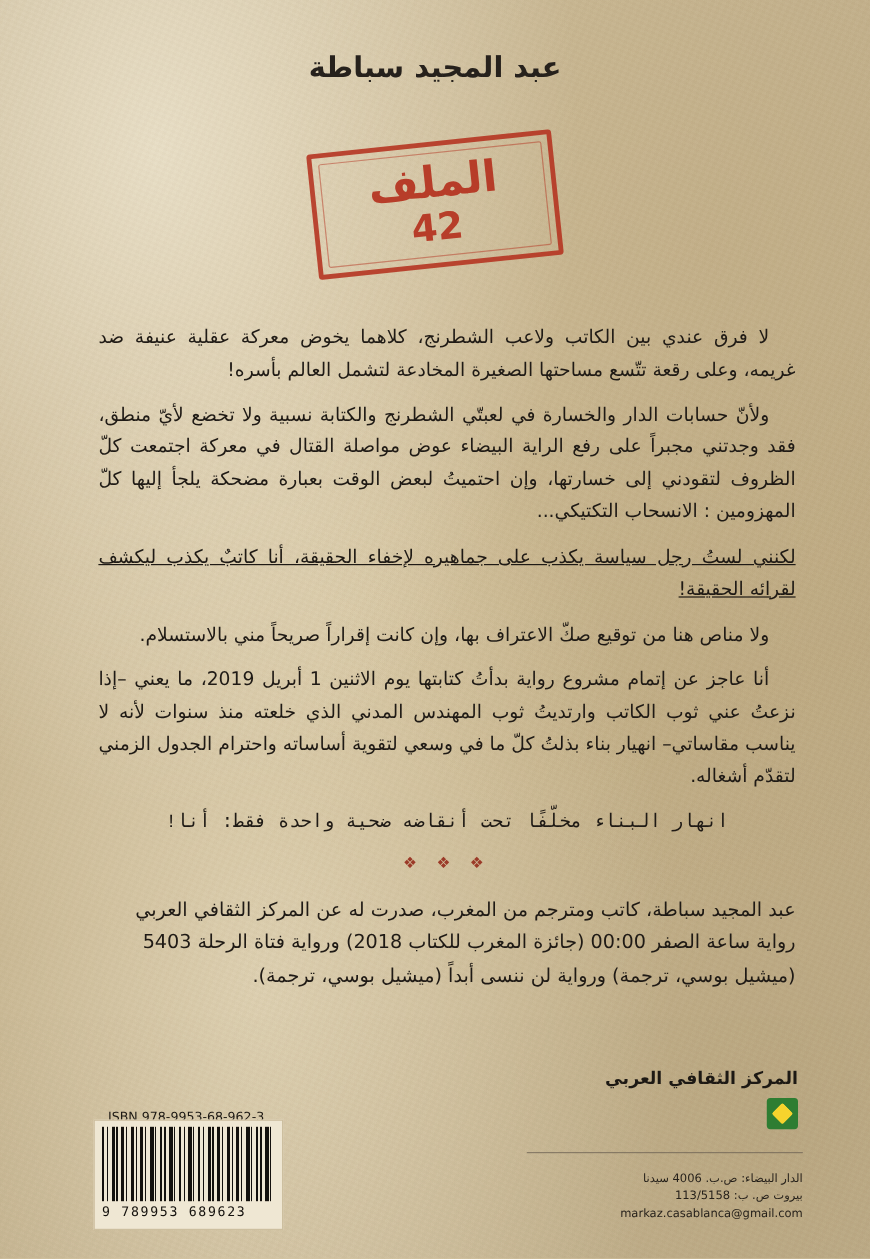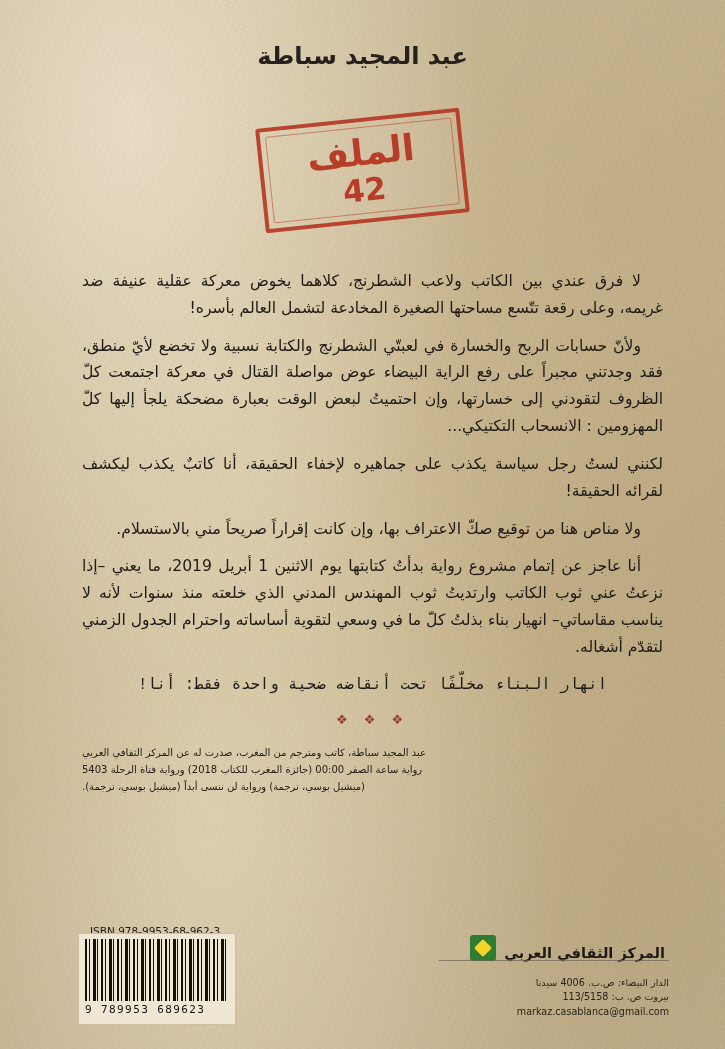--- a/index.html
+++ b/index.html
@@ -109,35 +109,35 @@
     line-height: 1.72;
     text-align: justify;
     text-justify: inter-word;
     font-family: "DejaVu Sans", sans-serif;
     margin-left: 20px;
   }
   .blurb p {
     margin: 0 0 11px 0;
     text-indent: 22px;
   }
-  .blurb p.noindent { text-indent: 0; }
+  .blurb p.noindent { text-indent: 0; text-decoration: underline; }
   .blurb p.center { text-align: center; text-indent: 0; font-family: Liberation Mono, monospace; }
 
   .divider {
     text-align: center;
     color: #9b3a28;
     font-size: 13px;
     letter-spacing: 6px;
     margin: 10px 0 12px 0;
   }
 
   .bio {
-    font-size: 10px;
+    font-size: 16px;
     line-height: 1.72;
-    text-align: left;
+    text-align: right;
   }
 
   
   .footer {
     position: absolute;
     left: 0; right: 0;
     bottom: 0;
     height: 152px;
   }
   .isbn-label {
@@ -182,24 +182,25 @@
     font-family: "DejaVu Sans Mono", monospace;
     font-size: 11px;
     letter-spacing: 1.4px;
     color: #14110d;
     direction: ltr;
   }
 
   .publisher {
     position: absolute;
     right: 60px;
-    bottom: 88px;
+    bottom: 108px;
     display: flex;
-    align-items: flex-end;
+    align-items: flex-start;
     gap: 8px;
+    flex-direction: column;
   }
   .pub-name {
     font-size: 14.5px;
     font-weight: bold;
     color: #1d1914;
   }
   .pub-logo {
     width: 26px;
     height: 26px;
     background: #2e7d32;
@@ -253,21 +254,21 @@
       <div class="stamp-border"></div>
       <div class="stamp-text">
         <div class="stamp-title">الملف</div>
         <div class="stamp-number">42</div>
       </div>
     </div>
   </div>
 
   <div class="blurb">
     <p>لا فرق عندي بين الكاتب ولاعب الشطرنج، كلاهما يخوض معركة عقلية عنيفة ضد غريمه، وعلى رقعة تتّسع مساحتها الصغيرة المخادعة لتشمل العالم بأسره!</p>
-    <p>ولأنّ حسابات الربح والخسارة في لعبتّي الشطرنج والكتابة نسبية ولا تخضع لأيّ منطق، فقد وجدتني مجبراً على رفع الراية البيضاء عوض مواصلة القتال في معركة اجتمعت كلّ الظروف لتقودني إلى خسارتها، وإن احتميتُ لبعض الوقت بعبارة مضحكة يلجأ إليها كلّ المهزومين : الانسحاب التكتيكي...</p>
+    <p>ولأنّ حسابات الدار والخسارة في لعبتّي الشطرنج والكتابة نسبية ولا تخضع لأيّ منطق، فقد وجدتني مجبراً على رفع الراية البيضاء عوض مواصلة القتال في معركة اجتمعت كلّ الظروف لتقودني إلى خسارتها، وإن احتميتُ لبعض الوقت بعبارة مضحكة يلجأ إليها كلّ المهزومين : الانسحاب التكتيكي...</p>
     <p class="noindent">لكنني لستُ رجل سياسة يكذب على جماهيره لإخفاء الحقيقة، أنا كاتبٌ يكذب ليكشف لقرائه الحقيقة!</p>
     <p>ولا مناص هنا من توقيع صكّ الاعتراف بها، وإن كانت إقراراً صريحاً مني بالاستسلام.</p>
     <p>أنا عاجز عن إتمام مشروع رواية بدأتُ كتابتها يوم الاثنين 1 أبريل 2019، ما يعني –إذا نزعتُ عني ثوب الكاتب وارتديتُ ثوب المهندس المدني الذي خلعته منذ سنوات لأنه لا يناسب مقاساتي– انهيار بناء بذلتُ كلّ ما في وسعي لتقوية أساساته واحترام الجدول الزمني لتقدّم أشغاله.</p>
     <p class="center">انهار البناء مخلّفًا تحت أنقاضه ضحية واحدة فقط: أنا!</p>
 
     <div class="divider">❖ ❖ ❖</div>
 
     <div class="bio">
       <div>عبد المجيد سباطة، كاتب ومترجم من المغرب، صدرت له عن المركز الثقافي العربي</div>
       <div>رواية ساعة الصفر 00:00 (جائزة المغرب للكتاب 2018) ورواية فتاة الرحلة 5403</div>

